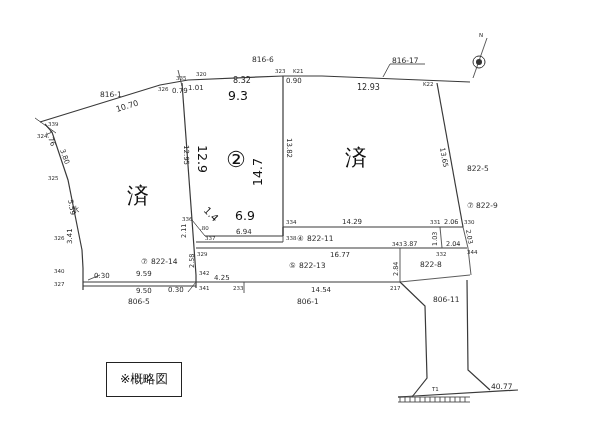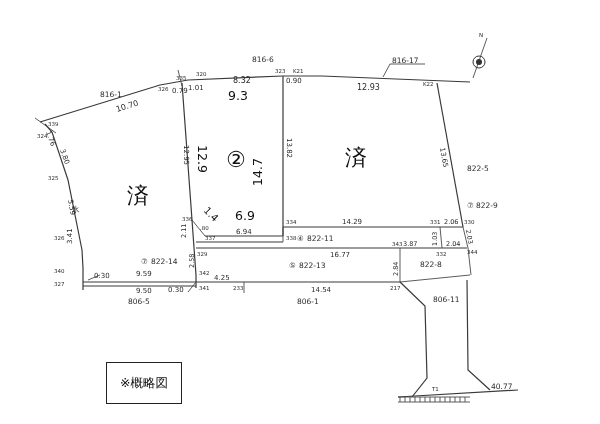--- a/index.html
+++ b/index.html
@@ -6,21 +6,21 @@
     body { width: 600px; height: 424px; overflow: hidden; position: relative; font-family: "DejaVu Sans", sans-serif; }
     #stage { position: absolute; left: 0; top: 0; width: 600px; height: 424px; }
     svg text { font-family: "DejaVu Sans", sans-serif; fill: #2a2a2a; }
     .line { stroke: #3a3a3a; stroke-width: 1.2; fill: none; }
     .thin { stroke: #4a4a4a; stroke-width: 0.9; fill: none; }
     .dim { font-size: 8px; }
     .pt { font-size: 5.5px; }
     .lot { font-size: 7.5px; }
     .big { font-size: 22px; fill: #111; }
     .area { font-size: 12.5px; fill: #111; }
-    .legend-box { position: absolute; left: 106px; top: 362px; width: 76px; height: 42px; border: 1.5px solid #222; box-sizing: border-box; display: flex; align-items: center; justify-content: center; font-size: 12.5px; color: #111; background: #fff; }
+    .legend-box { position: absolute; left: 106px; top: 362px; width: 76px; height: 35px; border: 1.5px solid #222; box-sizing: border-box; display: flex; align-items: center; justify-content: center; font-size: 12.5px; color: #111; background: #fff; }
   </style>
 </head>
 <body>
 
 <div id="stage">
 <svg width="600" height="424" viewBox="0 0 600 424" xmlns="http://www.w3.org/2000/svg">
 
   <polyline class="line" points="40,122 160,85 188,80 283,76 322,76 470,82"></polyline>
 
   <polyline class="thin" points="383,77 390,64 425,64"></polyline>

